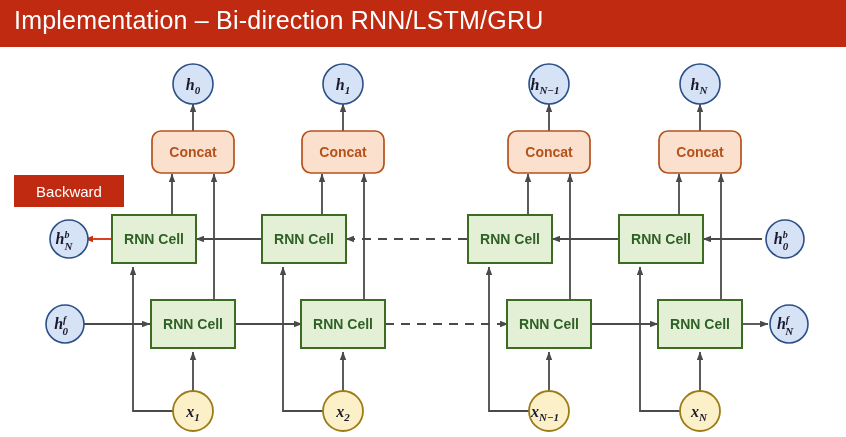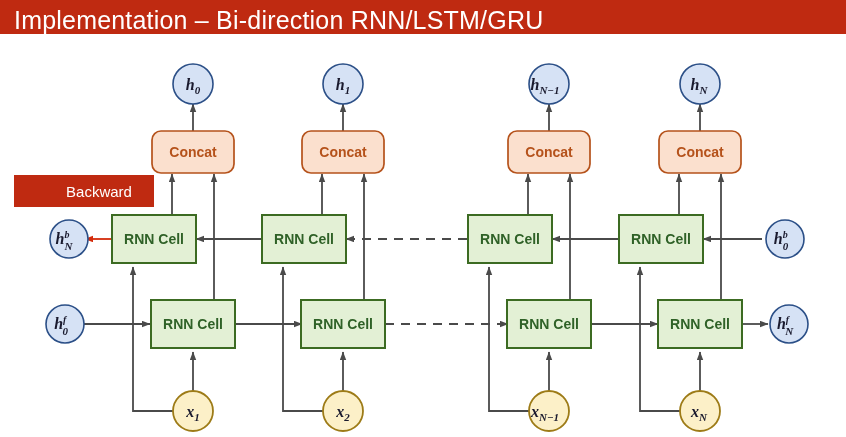--- a/index.html
+++ b/index.html
@@ -18,21 +18,21 @@
     position: relative;
     width: 846px;
     height: 437px;
     background: #ffffff;
   }
   #title-bar {
     position: absolute;
     left: 0;
     top: 0;
     width: 846px;
-    height: 34px;
+    height: 47px;
     background: #BF2A11;
   }
   #title-text {
     position: absolute;
     left: 14px;
     top: 6px;
     font-size: 25px;
     color: #ffffff;
     letter-spacing: 0.2px;
     white-space: nowrap;
@@ -44,21 +44,20 @@
     top: 175px;
     width: 110px;
     height: 32px;
     background: #BF2A11;
     color: #ffffff;
     font-size: 15px;
     display: flex;
     align-items: center;
     justify-content: center;
     white-space: nowrap;
-    padding-left: 30px;
   }
   svg#diagram {
     position: absolute;
     left: 0;
     top: 0;
     width: 846px;
     height: 437px;
   }
   .cell-label {
     font-family: "Liberation Sans", sans-serif;

